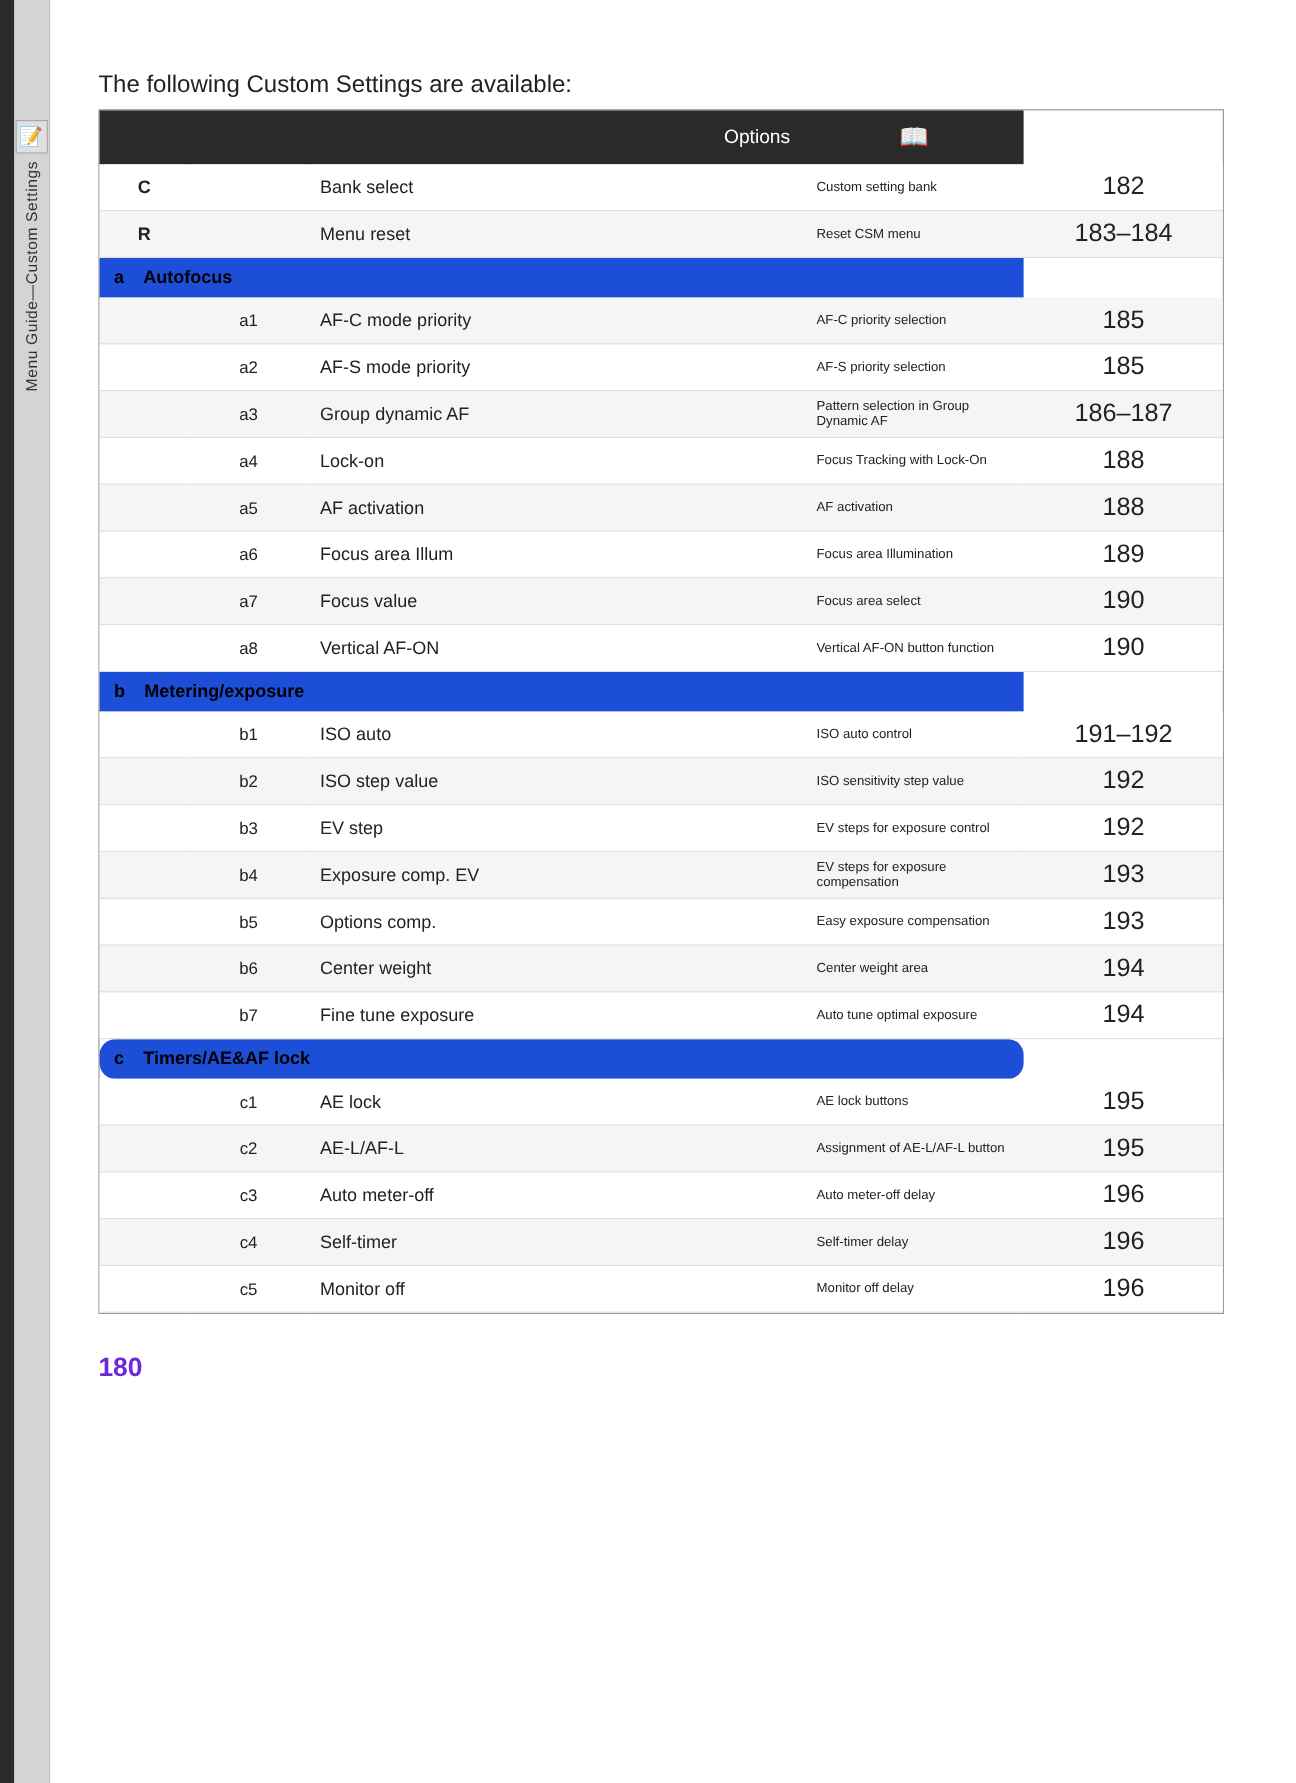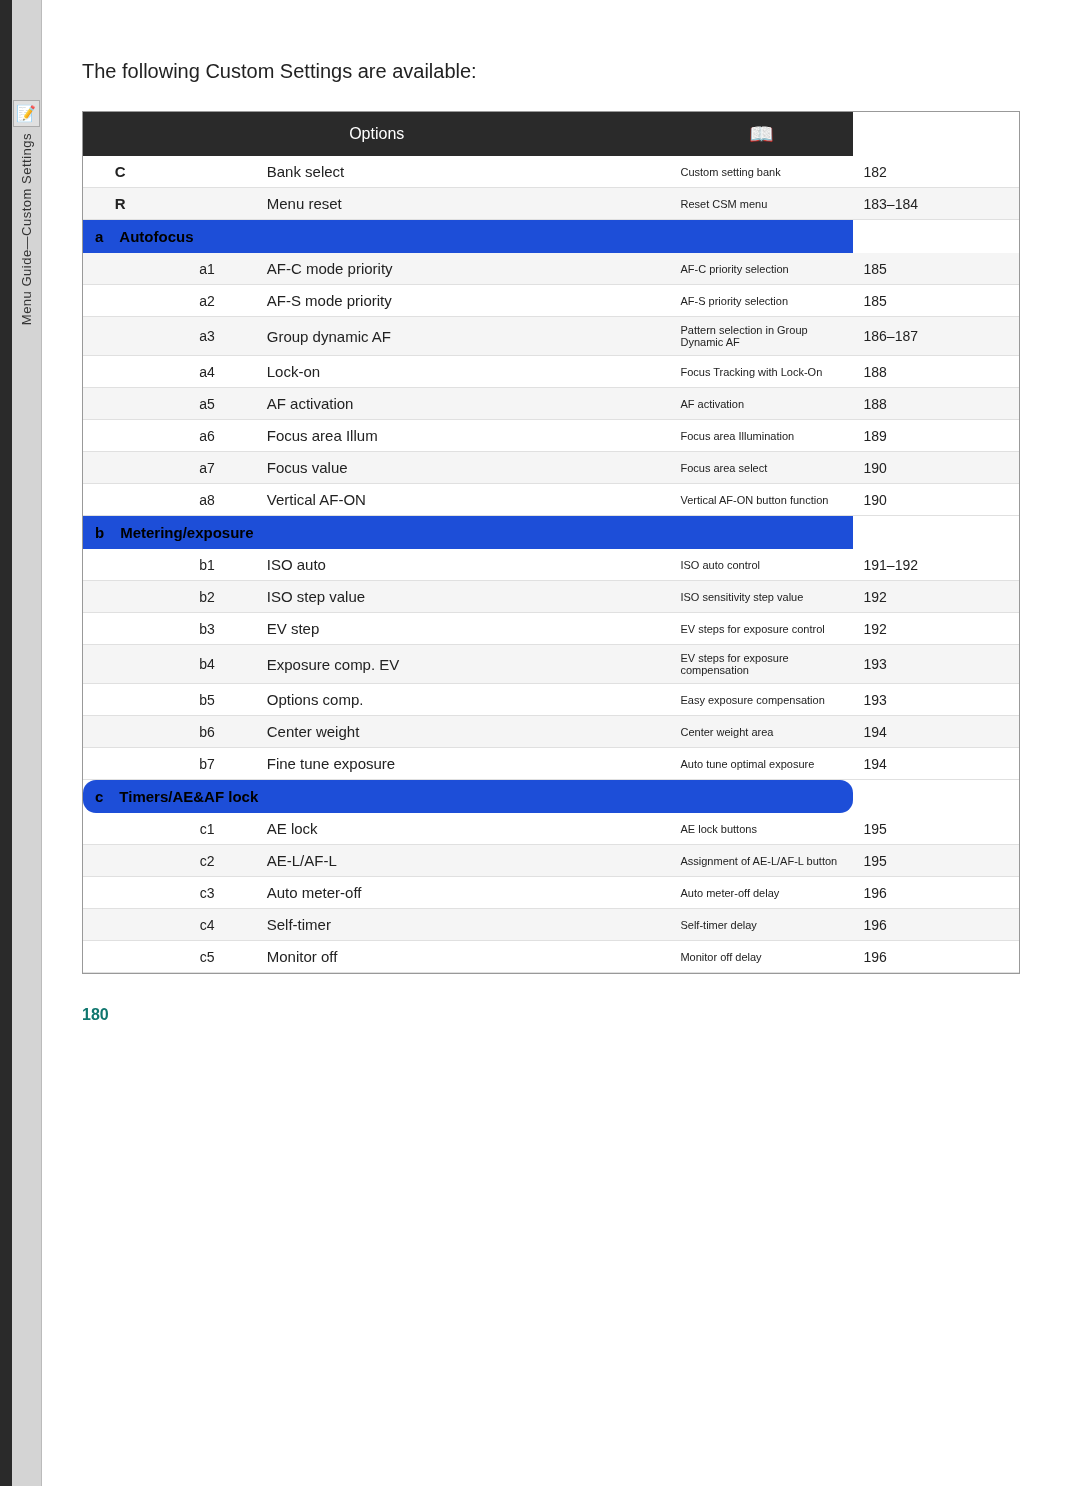--- a/index.html
+++ b/index.html
@@ -35,40 +35,40 @@
 
     .content {
       flex: 1;
       padding: 60px 60px 60px 40px;
       background: #ffffff;
     }
 
     .intro-text {
       font-size: 20px;
       color: #222;
-      margin-bottom: 28px;
+      margin-bottom: 8px;
       font-weight: normal;
     }
 
     .table-wrapper {
       width: 100%;
       border: 1px solid #999;
     }
 
     table {
       width: 100%;
       border-collapse: collapse;
       font-size: 15px;
     }
 
     .header-row th {
       background: #2a2a2a;
       color: #ffffff;
       padding: 10px 12px;
-      text-align: center;
+      text-align: right;
       font-weight: normal;
       font-size: 16px;
     }
 
     .header-row th.page-col {
       text-align: center;
       width: 80px;
     }
 
     .section-row td {
@@ -103,38 +103,38 @@
       width: 200px;
       font-size: 15px;
     }
 
     .col-desc {
       font-size: 11px;
     }
 
     .col-page {
       width: 80px;
-      text-align: left;
+      text-align: center;
       padding-right: 14px;
-      font-size: 14px;
+      font-size: 21px;
     }
 
     .top-key {
       width: 36px;
       text-align: center;
       font-weight: bold;
       font-size: 15px;
       color: #333;
     }
 
     .page-number {
-      font-size: 16px;
+      font-size: 22px;
       font-weight: bold;
       margin-top: 32px;
-      color: #0f766e;
+      color: #6d28d9;
     }
 
     .side-tab-bar {
       width: 30px;
       display: flex;
       flex-direction: column;
       align-items: center;
       padding-top: 100px;
       flex-shrink: 0;
       background: #d4d4d4;

